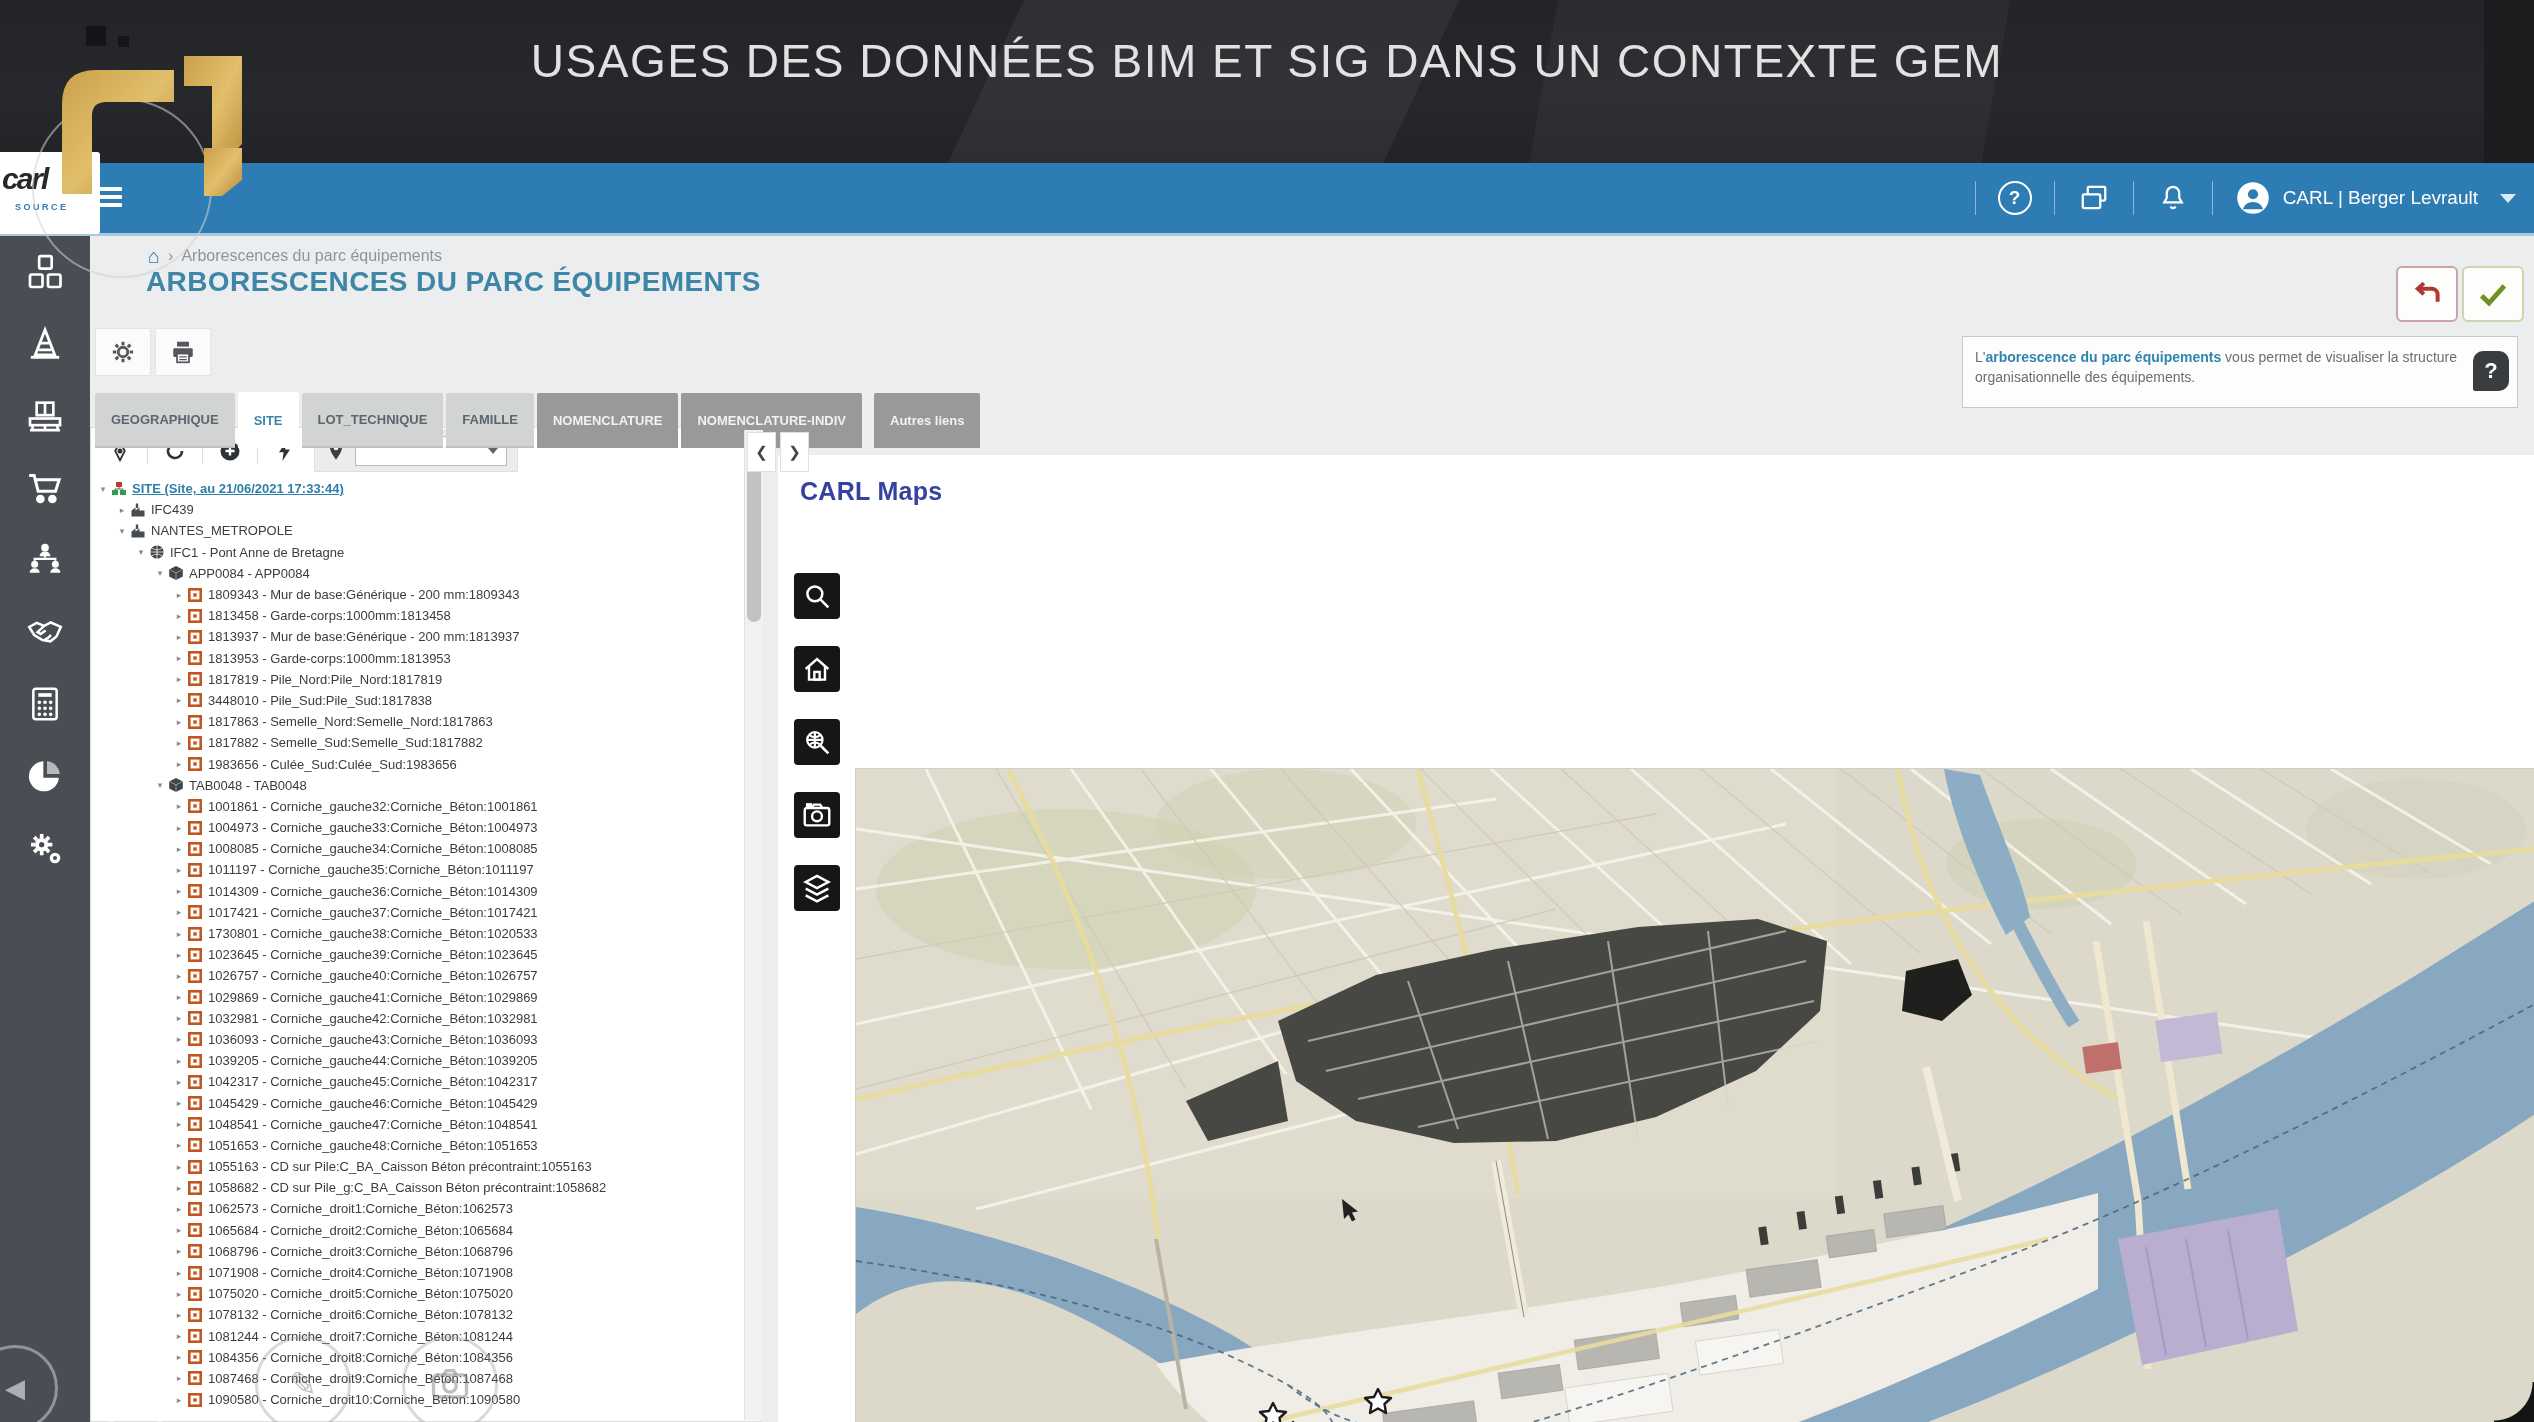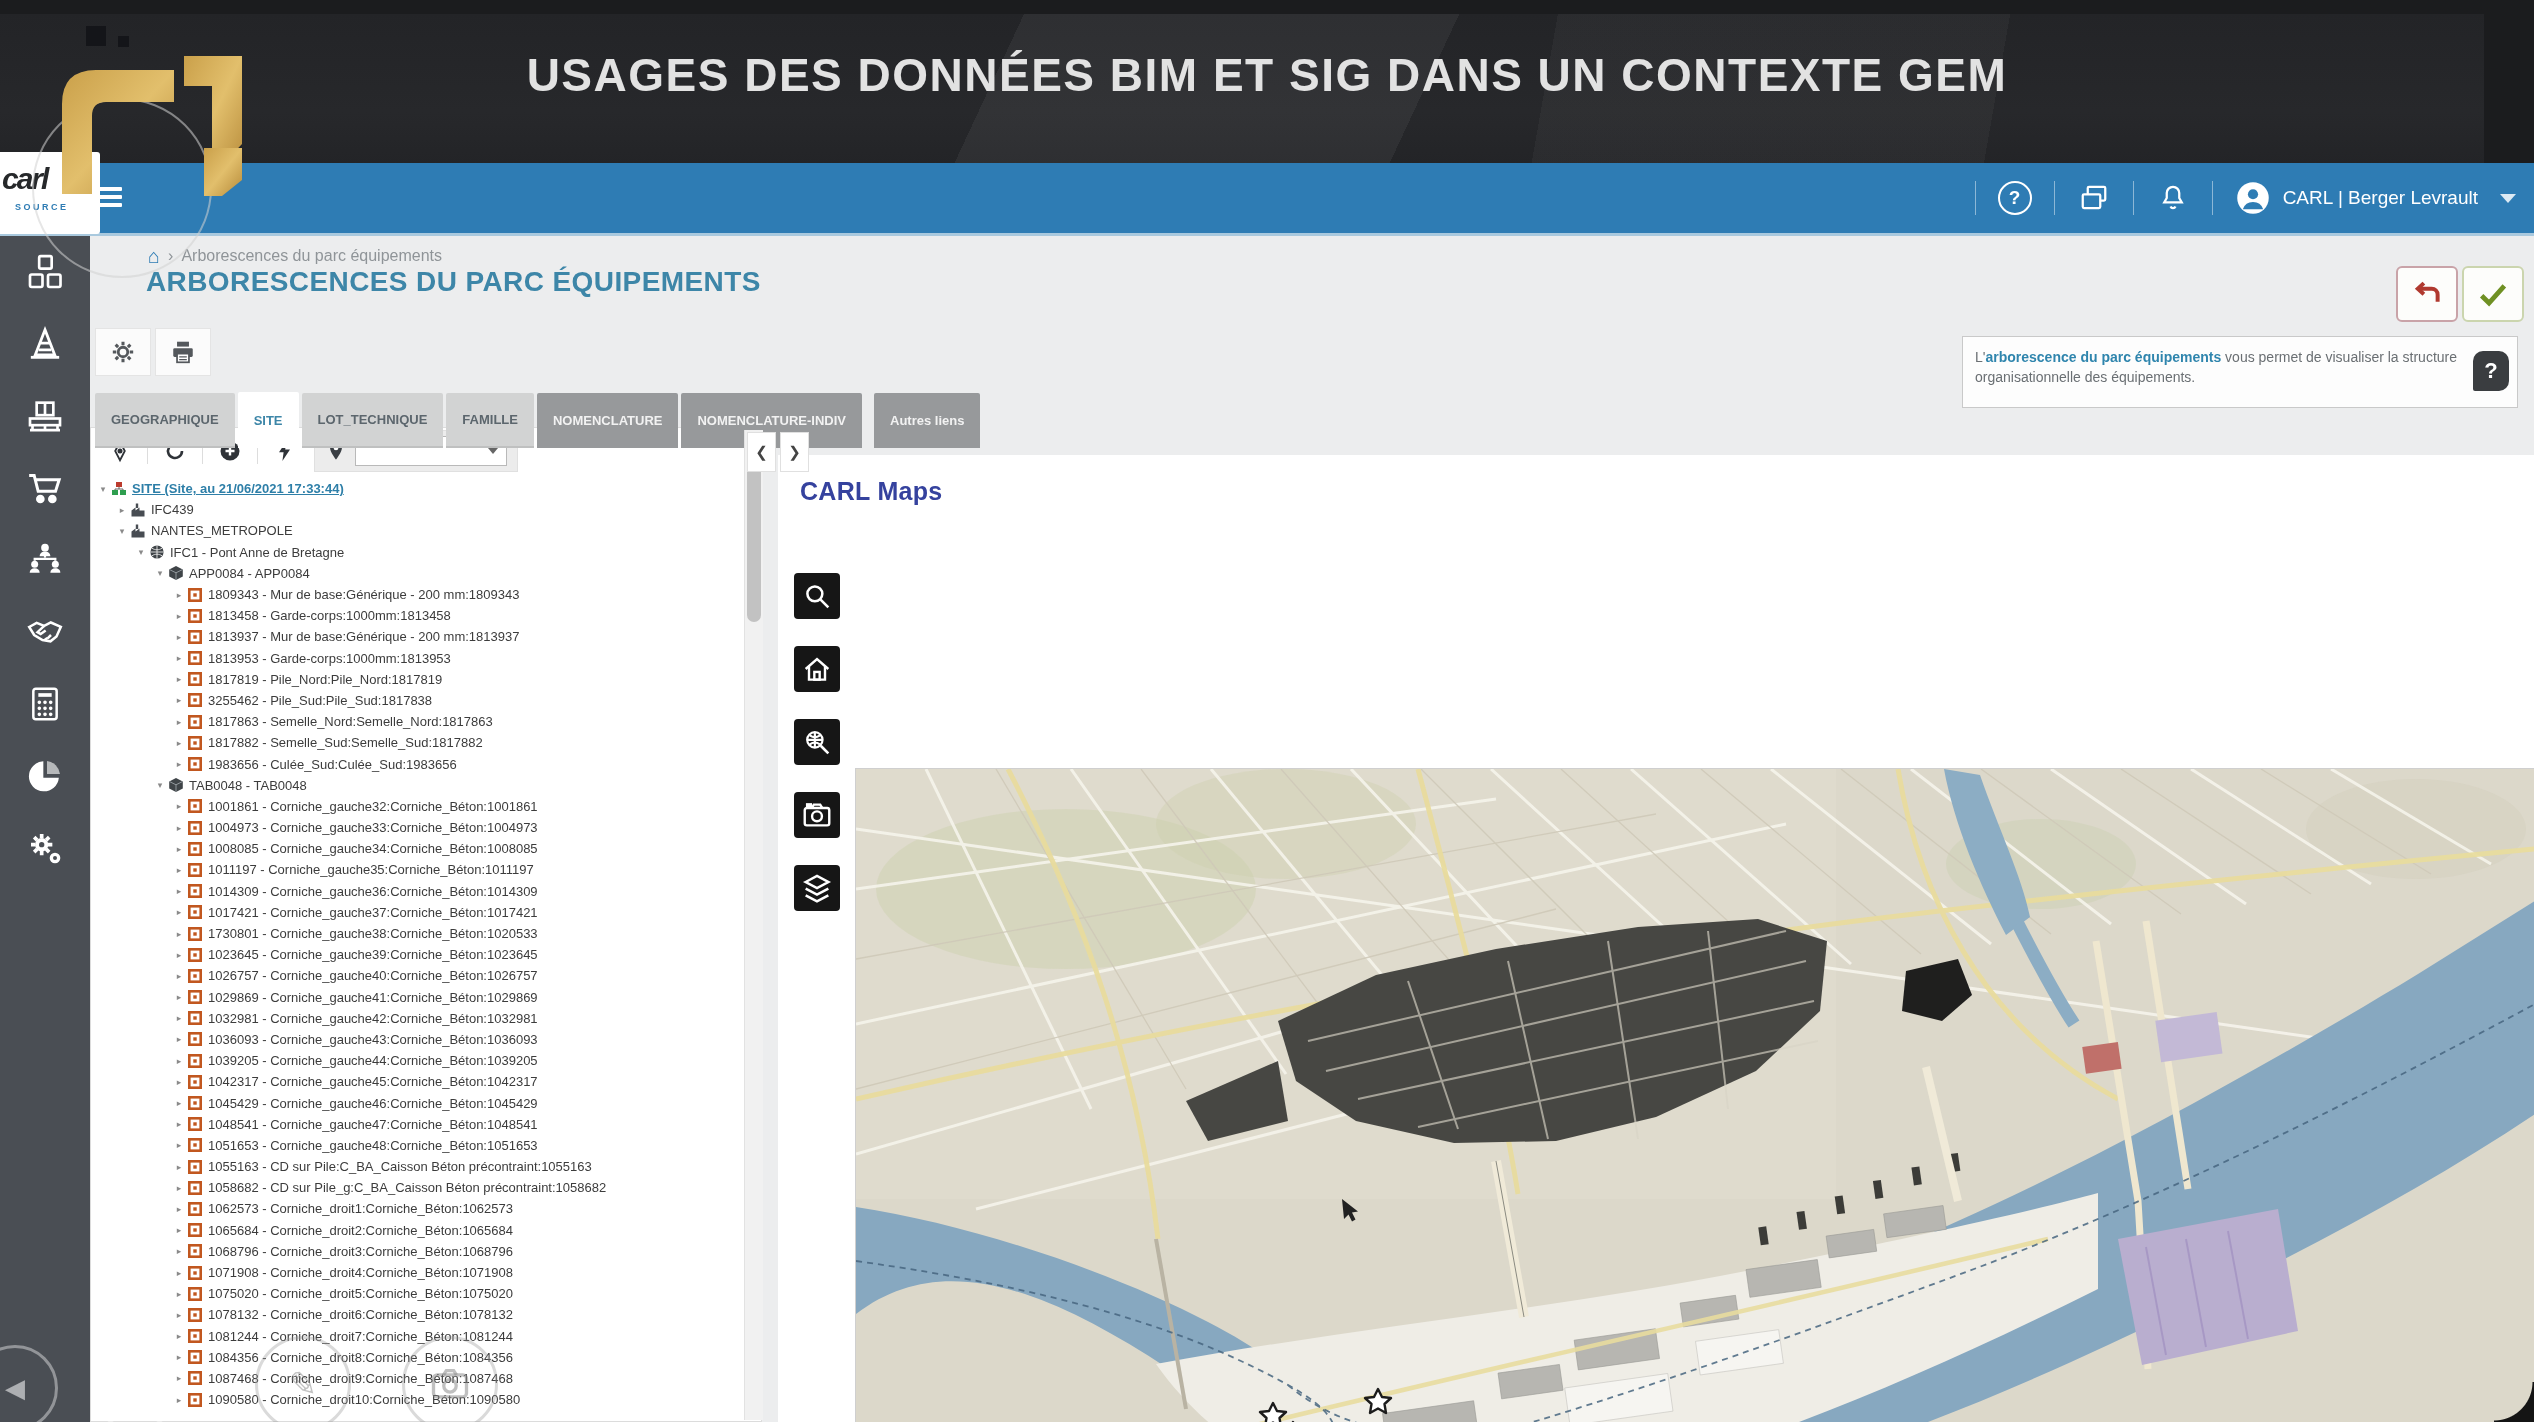--- a/index.html
+++ b/index.html
@@ -1,21 +1,21 @@
 <!DOCTYPE html>
 <html><head>
 <meta charset="utf-8">
 <style>
   html,body{margin:0;padding:0;background:#1b1c1e;}
   body{width:2534px;height:1422px;position:relative;overflow:hidden;
        font-family:"Liberation Sans","DejaVu Sans",sans-serif;-webkit-font-smoothing:antialiased;}
   .abs{position:absolute;}
 
   
-  #banner{left:0;top:14px;width:2484px;height:163px;background:linear-gradient(180deg,#232427 0%,#27282b 60%,#222326 100%);overflow:hidden;font-weight:bold;}
+  #banner{left:0;top:0;width:2484px;height:163px;background:linear-gradient(180deg,#232427 0%,#27282b 60%,#222326 100%);overflow:hidden;}
   #banner::before{content:"";position:absolute;inset:0;
     background:linear-gradient(115deg,transparent 40%,rgba(255,255,255,.05) 40%,rgba(255,255,255,.05) 57%,transparent 57%),
                linear-gradient(100deg,transparent 62%,rgba(255,255,255,.035) 62%,rgba(255,255,255,.035) 80%,transparent 80%);}
   #banner-title{left:0;top:34px;width:2534px;text-align:center;font-size:46px;letter-spacing:1.5px;color:#e2e2e2;}
 
   
   #brand-chip{left:0;top:152px;width:100px;height:82px;background:#fff;border-radius:0 3px 3px 0;z-index:30;}
   #brand-word{left:2px;top:10px;font-size:30px;font-weight:bold;font-style:italic;color:#26282a;letter-spacing:-2px;}
   #brand-sub{left:15px;top:50px;font-size:9px;letter-spacing:2.5px;color:#2e7cb4;font-weight:bold;}
   #brand-circle{left:32px;top:98px;width:176px;height:176px;border:2px solid rgba(210,210,210,.55);border-radius:50%;z-index:31;}
@@ -453,21 +453,21 @@
         </div>
         <div class="trow" style="padding-left: 82px;">
           <span class="exp">▸</span>
           <span class="tic">
             <svg viewBox="0 0 16 16">
               <rect x="1" y="1" width="14" height="14" fill="#c1571f"></rect>
               <rect x="3.6" y="3.6" width="8.8" height="8.8" fill="#fff"></rect>
               <rect x="6.3" y="6.3" width="3.4" height="3.4" fill="#c1571f"></rect>
             </svg>
           </span>
-          <span class="lbl">3255462 - Pile_Sud:Pile_Sud:1817838</span>
+          <span class="lbl">3448010 - Pile_Sud:Pile_Sud:1817838</span>
         </div>
         <div class="trow" style="padding-left: 82px;">
           <span class="exp">▸</span>
           <span class="tic">
             <svg viewBox="0 0 16 16">
               <rect x="1" y="1" width="14" height="14" fill="#c1571f"></rect>
               <rect x="3.6" y="3.6" width="8.8" height="8.8" fill="#fff"></rect>
               <rect x="6.3" y="6.3" width="3.4" height="3.4" fill="#c1571f"></rect>
             </svg>
           </span>

